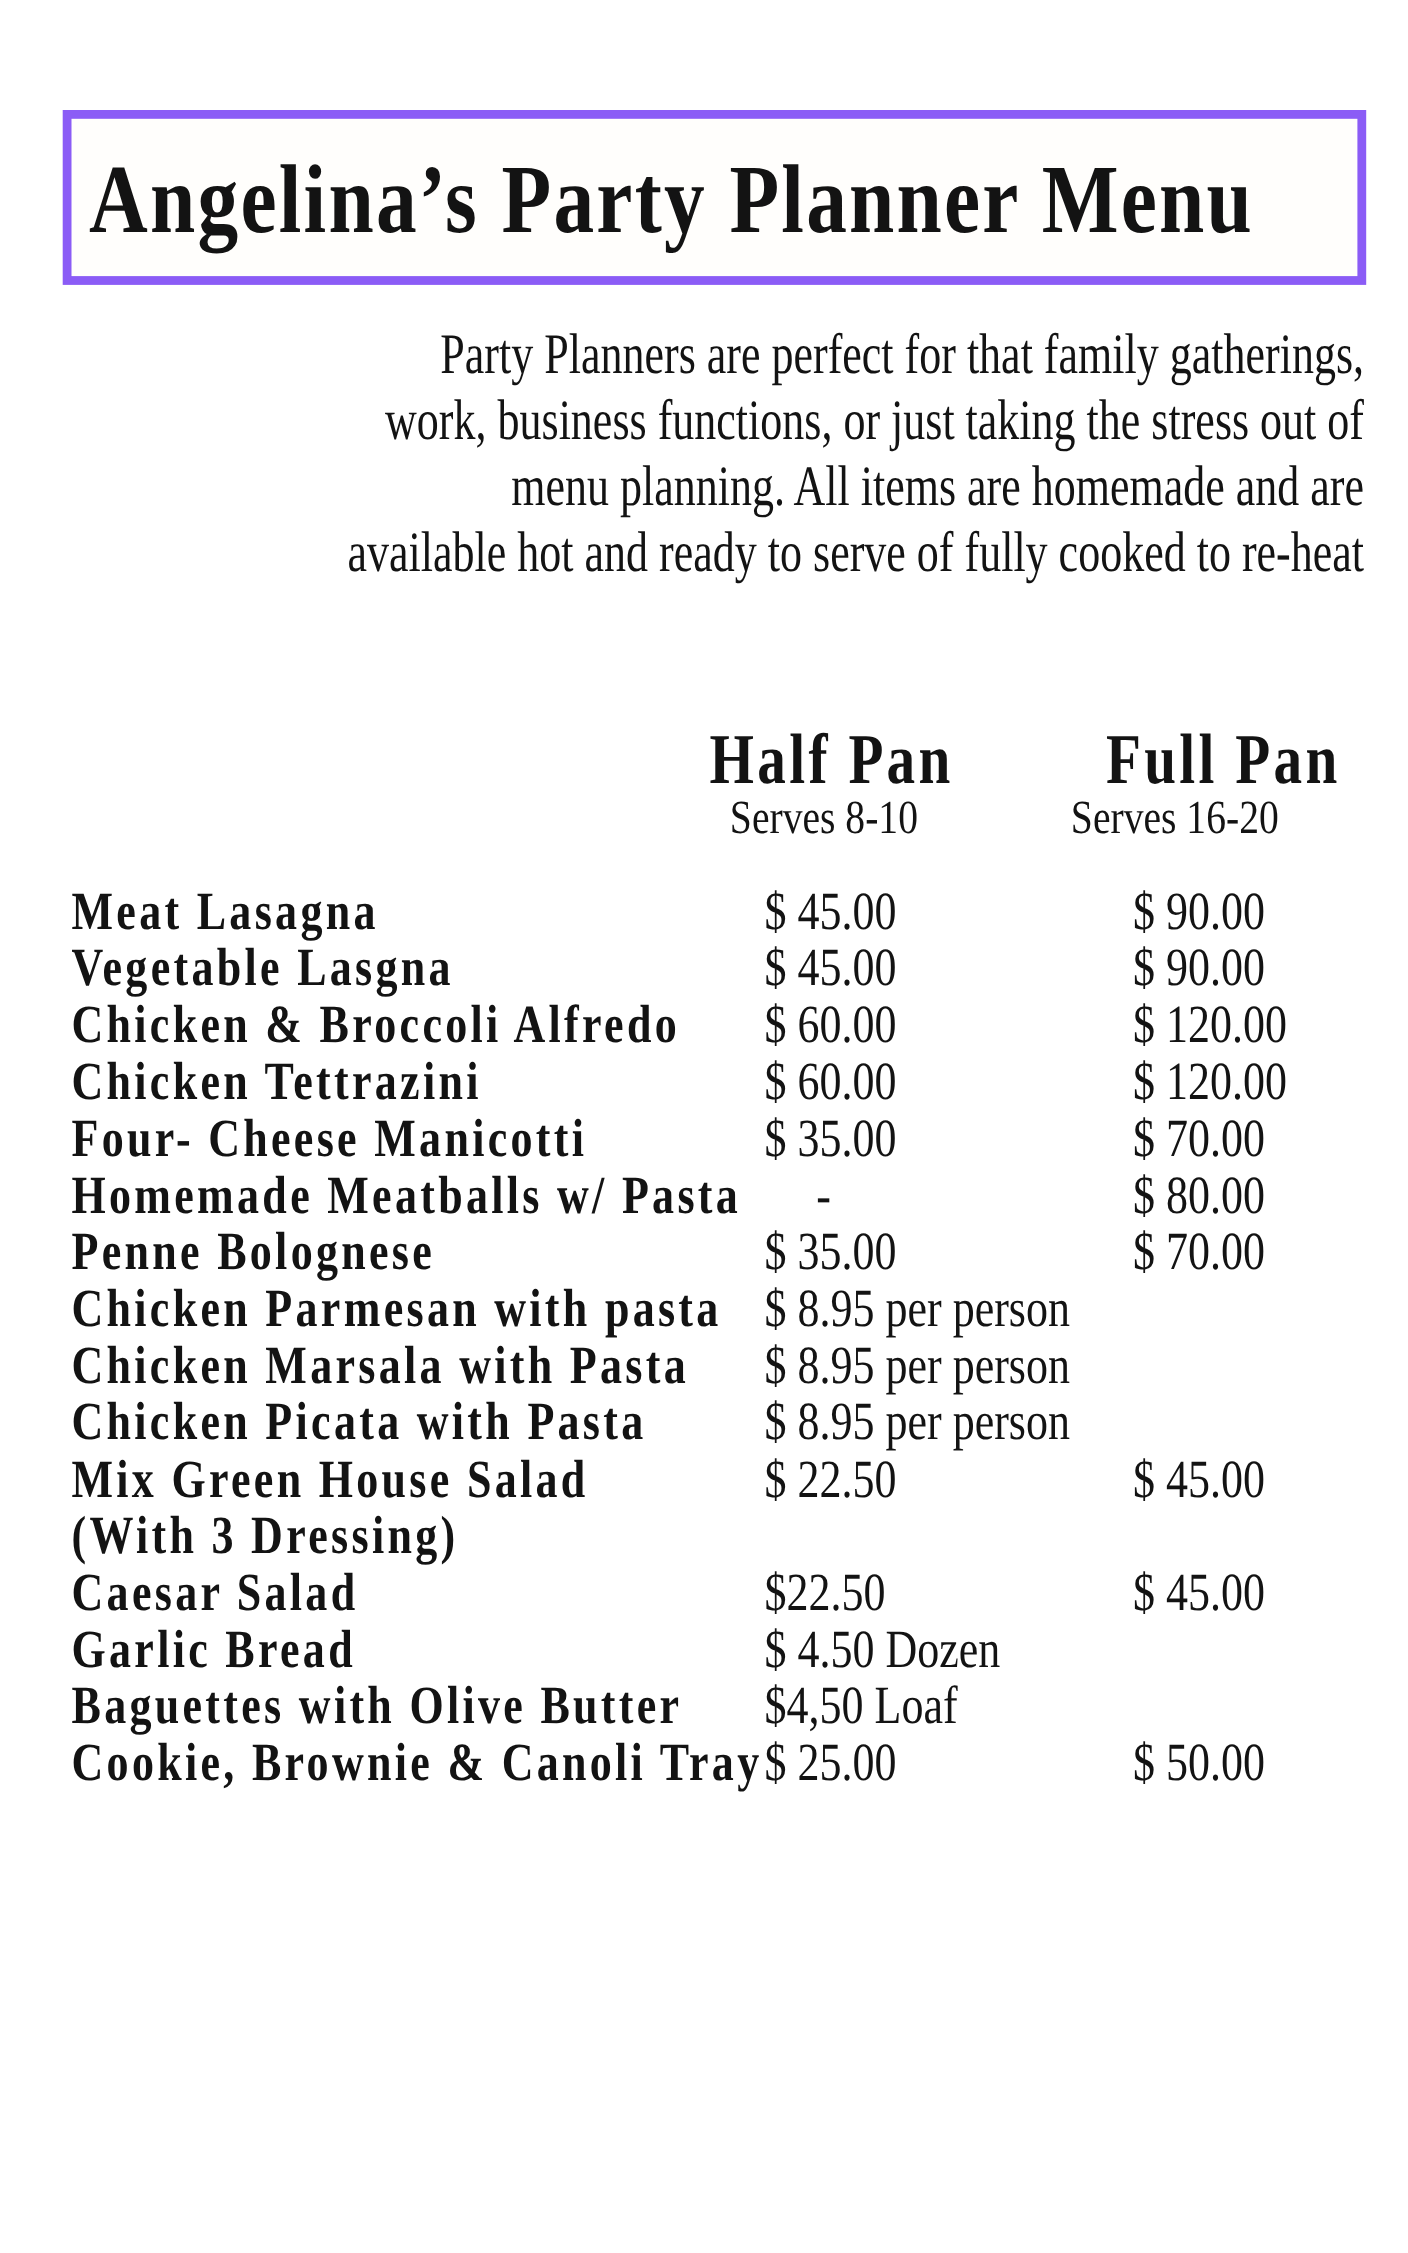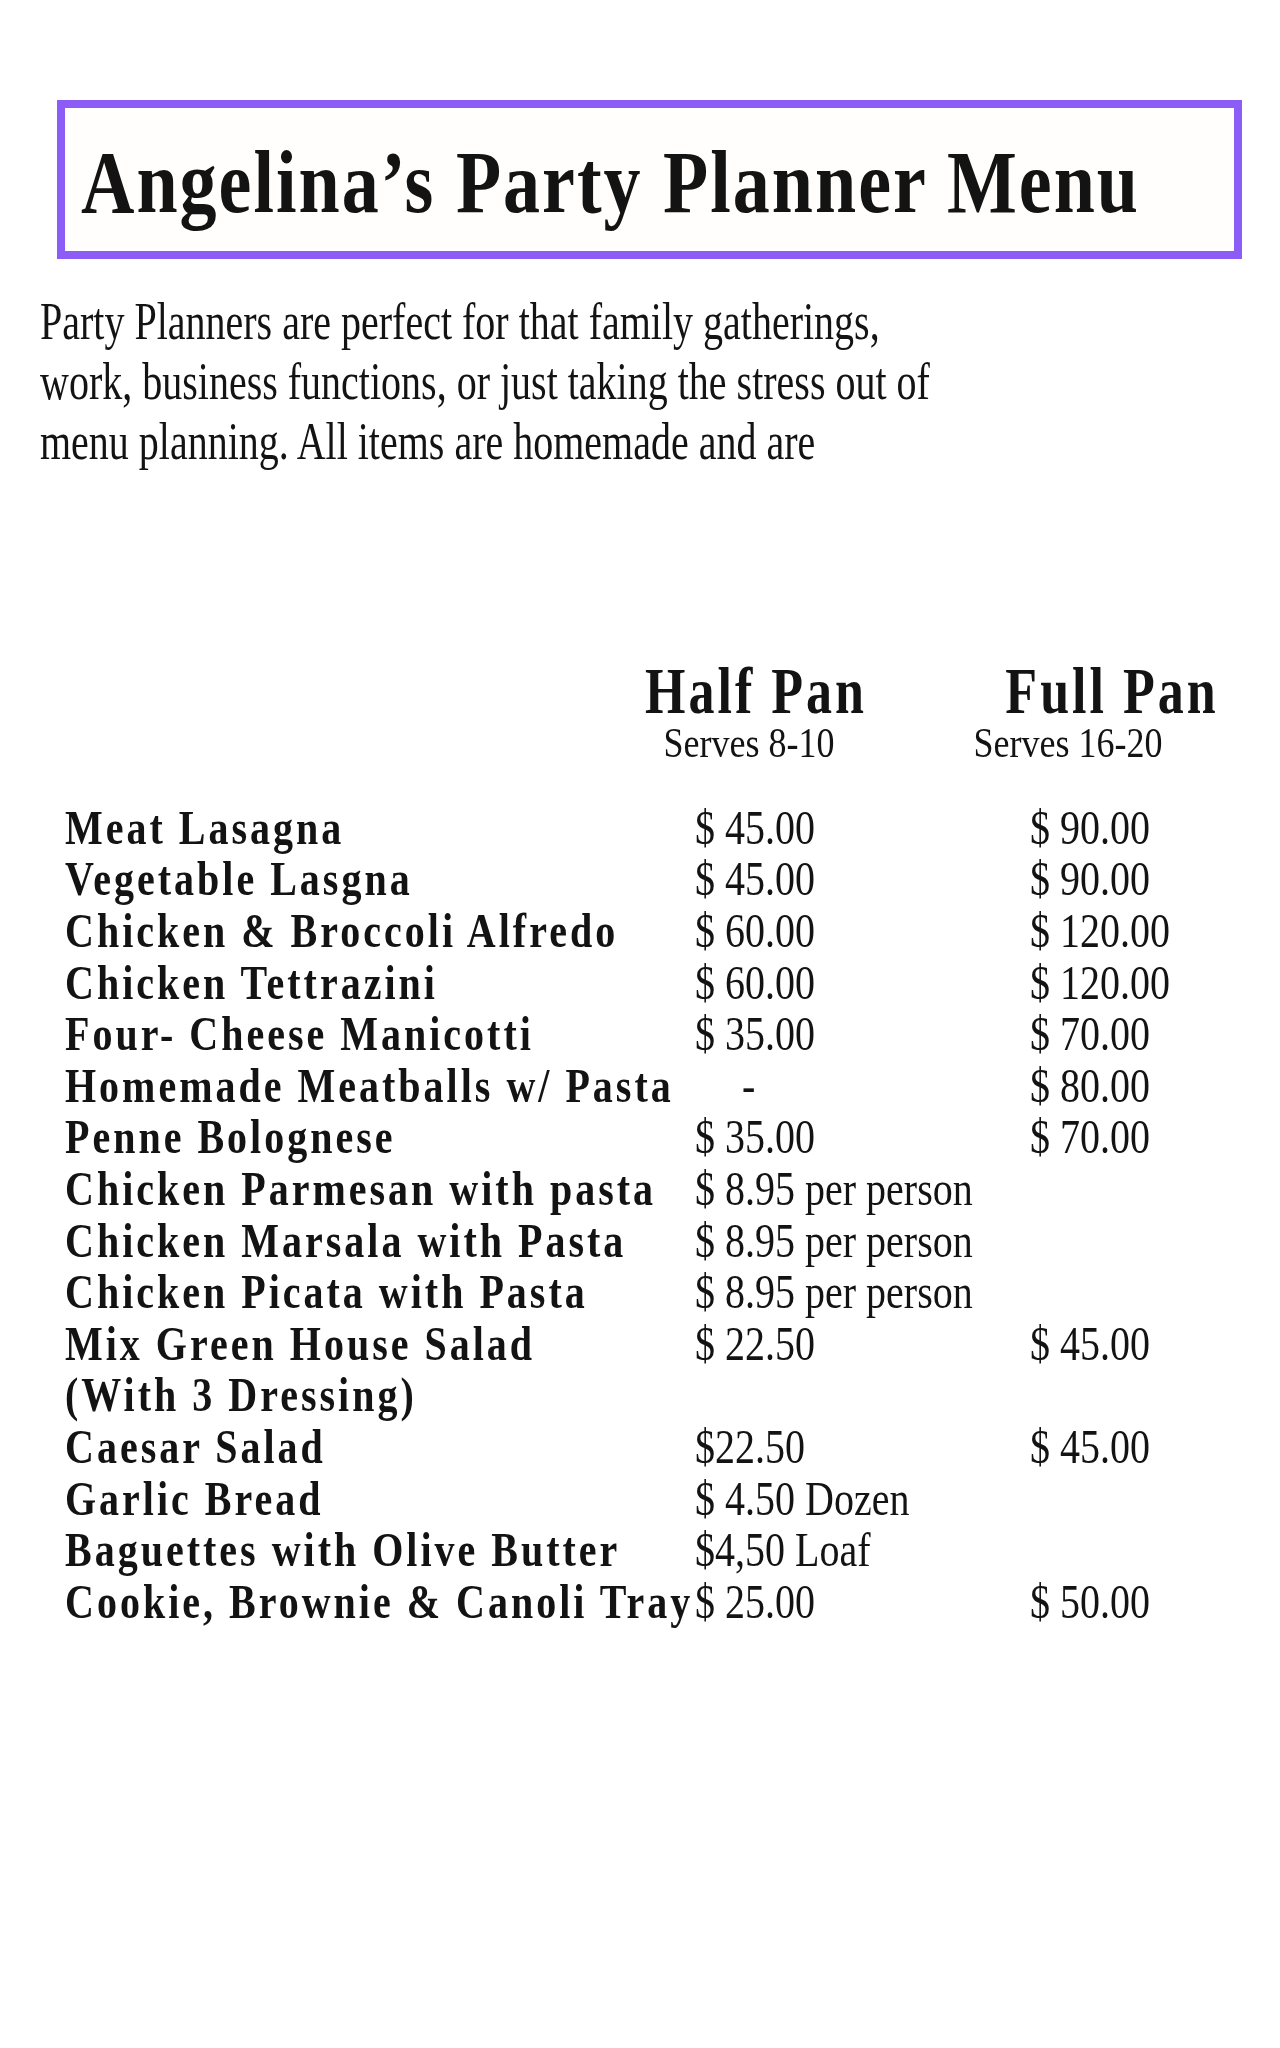--- a/index.html
+++ b/index.html
@@ -32,21 +32,21 @@
     margin-top: 6px;
     white-space: nowrap;
     transform: scaleY(1.2);
     transform-origin: left center;
   }
   .intro {
     position: absolute;
     left: 40px;
     top: 292px;
     width: 1200px;
-    text-align: left;
+    text-align: right;
   }
   .intro-line {
     height: 60px;
     line-height: 60px;
     font-size: 40px;
   }
   .intro-line > span {
     display: inline-block;
     white-space: nowrap;
     transform: scaleY(1.3);
@@ -101,20 +101,21 @@
 <div class="page">
 
   <div class="title-box">
     <span class="title">Angelina’s Party Planner Menu</span>
   </div>
 
   <div class="intro">
     <div class="intro-line"><span>Party Planners are perfect for that family gatherings,</span></div>
     <div class="intro-line"><span>work, business functions, or just taking the stress out of</span></div>
     <div class="intro-line"><span>menu planning. All items are homemade and are</span></div>
+    <div class="intro-line"><span>available hot and ready to serve of fully cooked to re-heat</span></div>
   </div>
 
   <div class="hdr hdr-half">Half Pan</div>
   <div class="hdr hdr-full">Full Pan</div>
   <div class="sub sub-half">Serves 8-10</div>
   <div class="sub sub-full">Serves 16-20</div>
 
   <div class="menu">
 
     <div class="row">

